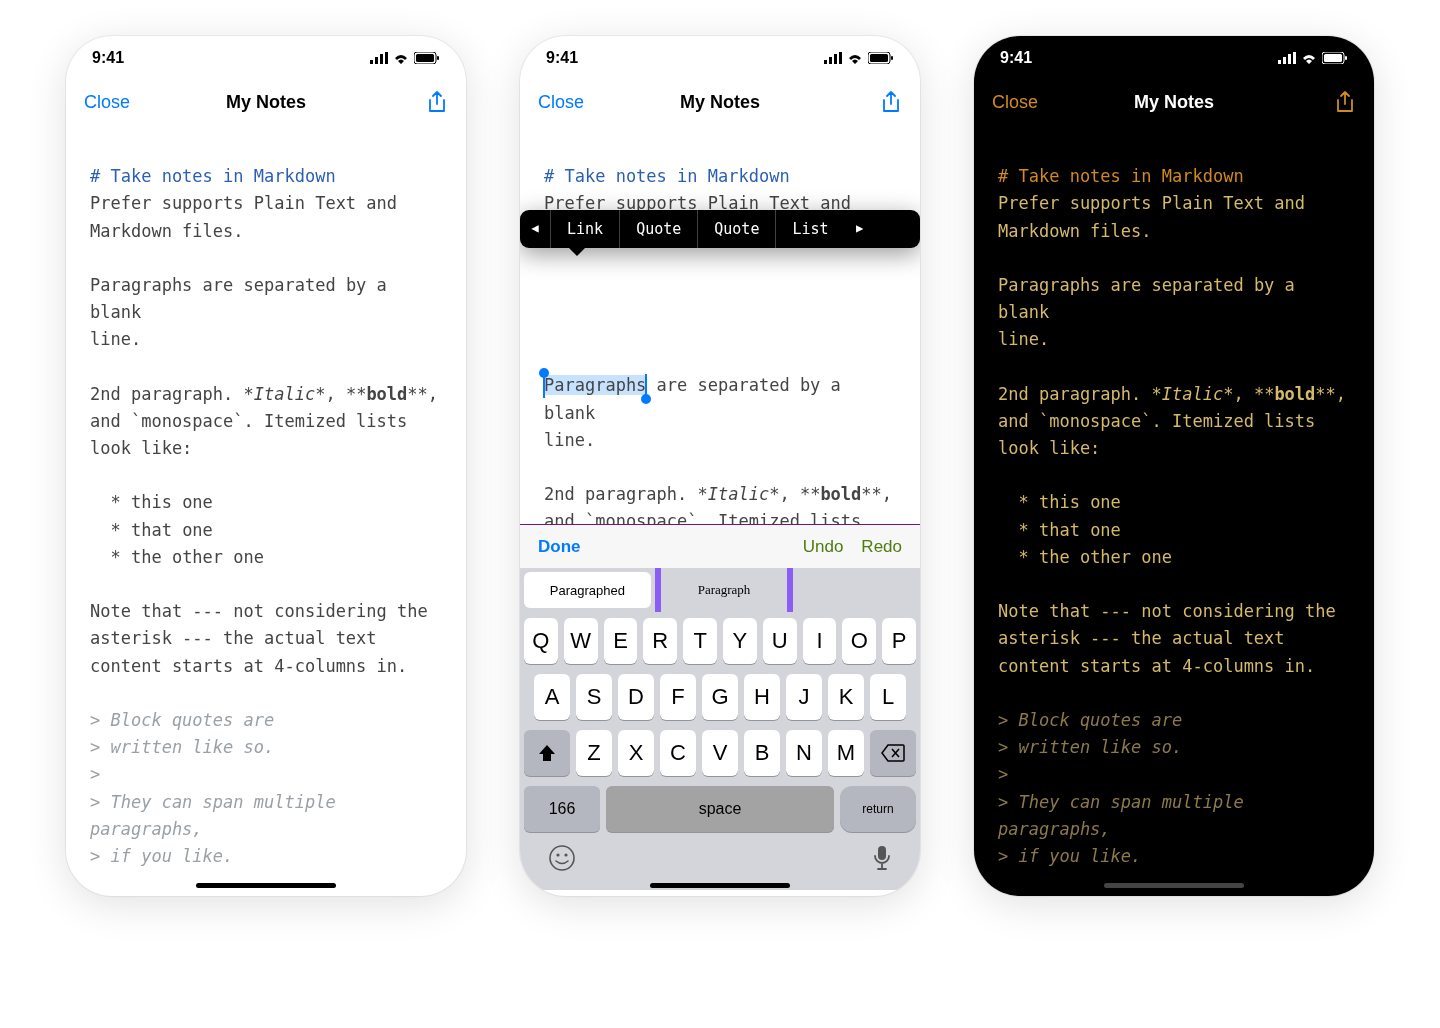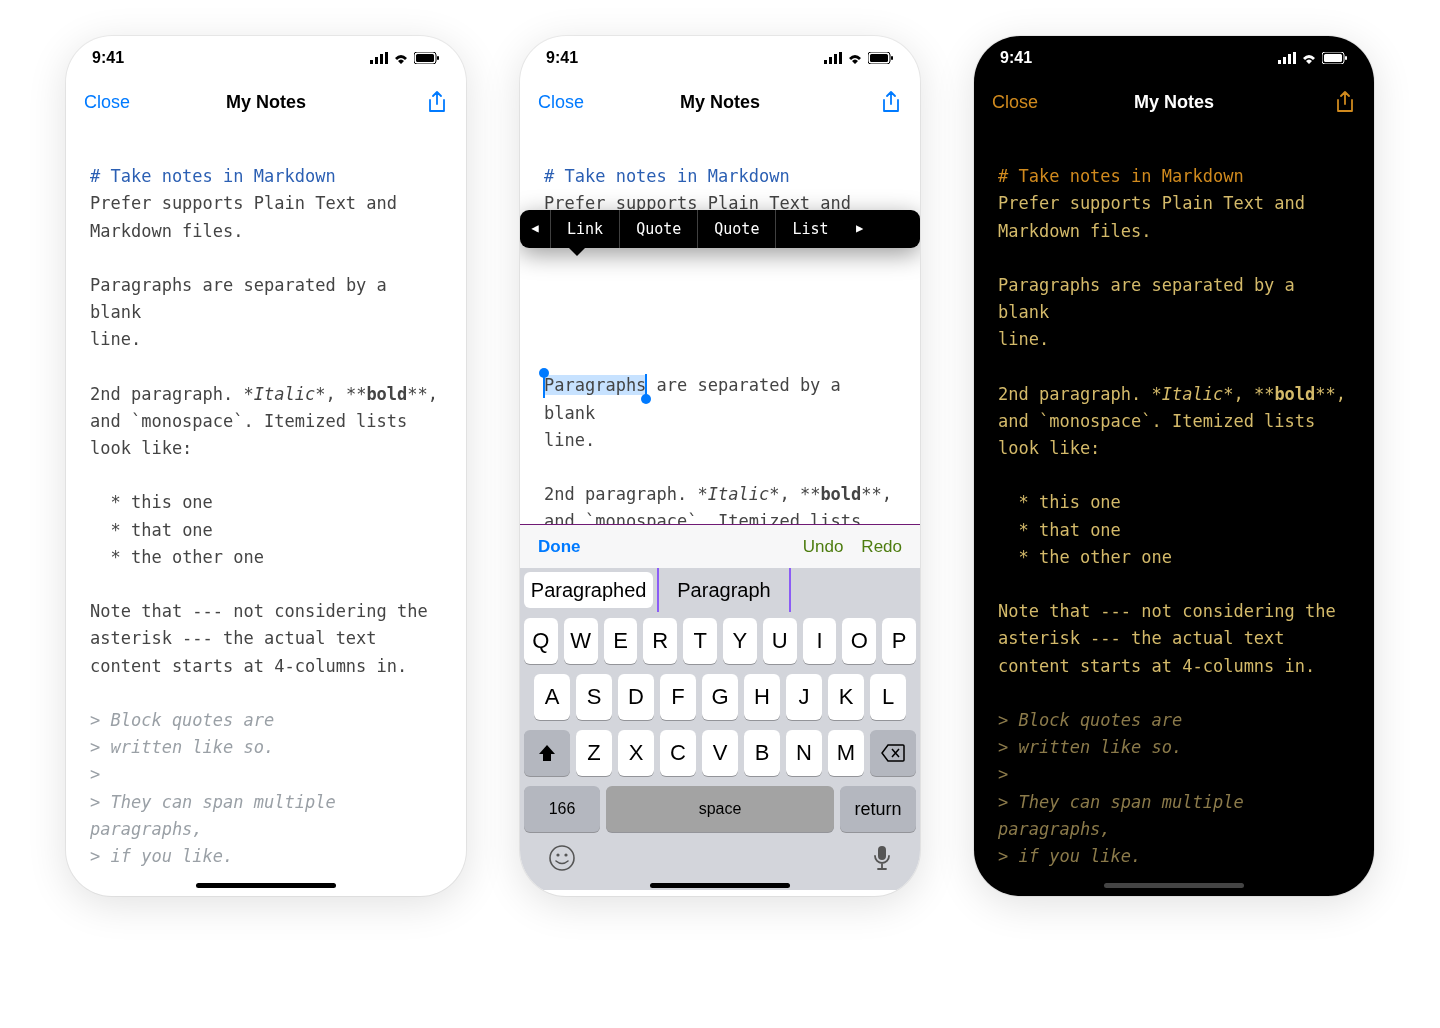--- a/index.html
+++ b/index.html
@@ -125,44 +125,44 @@
     font-size:17px;
   }
   .kb-accessory .done { color:#007aff; font-weight:600; }
   .kb-accessory .undo-redo { display:flex; gap:18px; color:#4d7c0f; }
 
   .kb-suggest {
     background:#d3d5db; display:flex; height:44px;
   }
   .kb-suggest .sugg {
     flex:1; display:flex; align-items:center; justify-content:center;
-    font-size:20px; color:#000;
+    font-size:13px; color:#000;
   }
   .kb-suggest .sugg.active { background:#fff; border-radius:6px; margin:4px; }
-  .kb-suggest .sugg:not(.active) { border-left:2px solid #8b5cf6; }
+  .kb-suggest .sugg:not(.active) { border-left:6px solid #8b5cf6;font-family:Liberation Serif, serif; }
   .kb-suggest .sugg:first-child { border-left:none; }
 
   .keyboard {
     background:#d3d5db; padding:6px 4px 4px; display:flex; flex-direction:column; gap:10px;
   }
   .krow { display:flex; gap:6px; justify-content:center; }
   .key {
     background:#fff; border-radius:6px; height:46px;
     display:flex; align-items:center; justify-content:center;
     font-size:22px; font-weight:400; color:#000;
     box-shadow: 0 1px 0 rgba(0,0,0,0.3);
     flex:1; max-width:36px;
   }
   .key.wide { max-width:48px; background:#b4b7bf; }
   .key.func { background:#b4b7bf; font-size:15px; }
   .krow.bottom .key { max-width:none; }
   .krow.bottom { gap:6px; }
   .key.space { flex:3; background:#a3a3a3; font-size:16px; }
   .key.num   { flex:1; font-size:16px; }
-  .key.ret   { flex:1; font-size:18px; }
+  .key.ret   { flex:1; font-size:12px;border-radius:12px; }
 
   .kb-footer {
     background:#d3d5db; height:54px; display:flex; align-items:center; justify-content:space-between;
     padding:0 28px 6px;
   }
 
   .home-indicator {
     position:absolute; bottom:8px; left:50%; transform:translateX(-50%);
     width:140px; height:5px; border-radius:3px; background:#000;
   }

